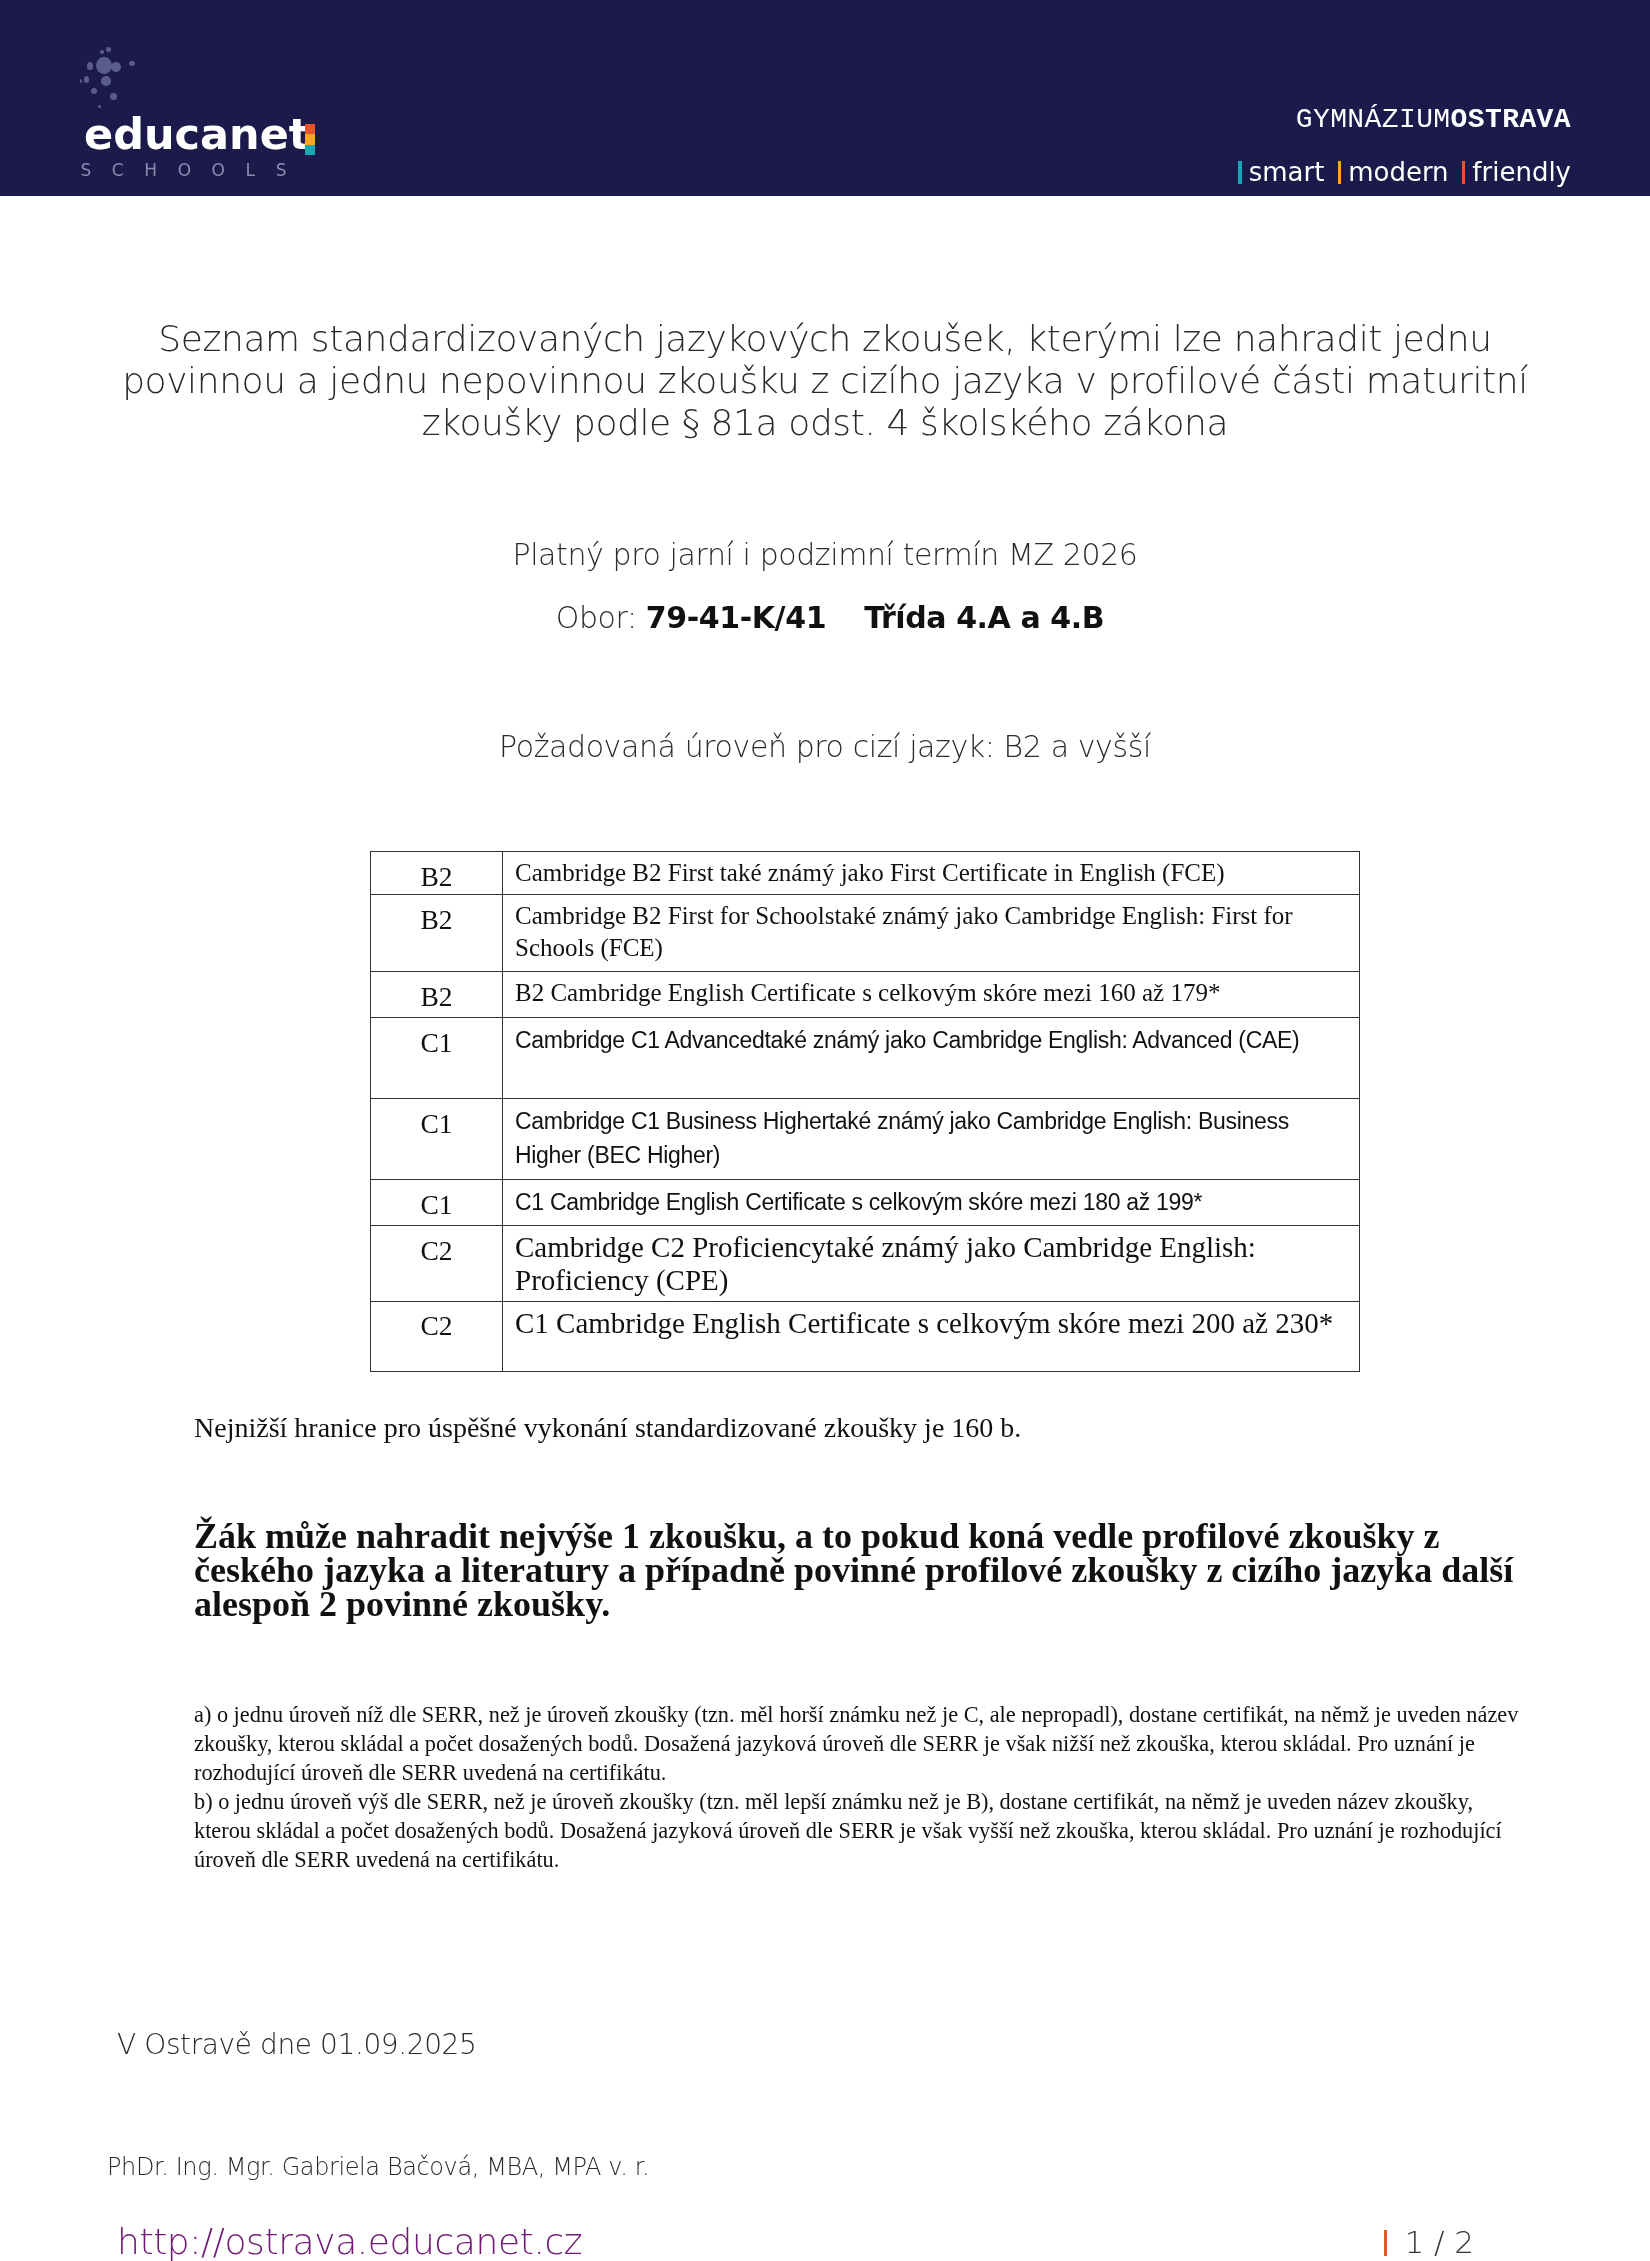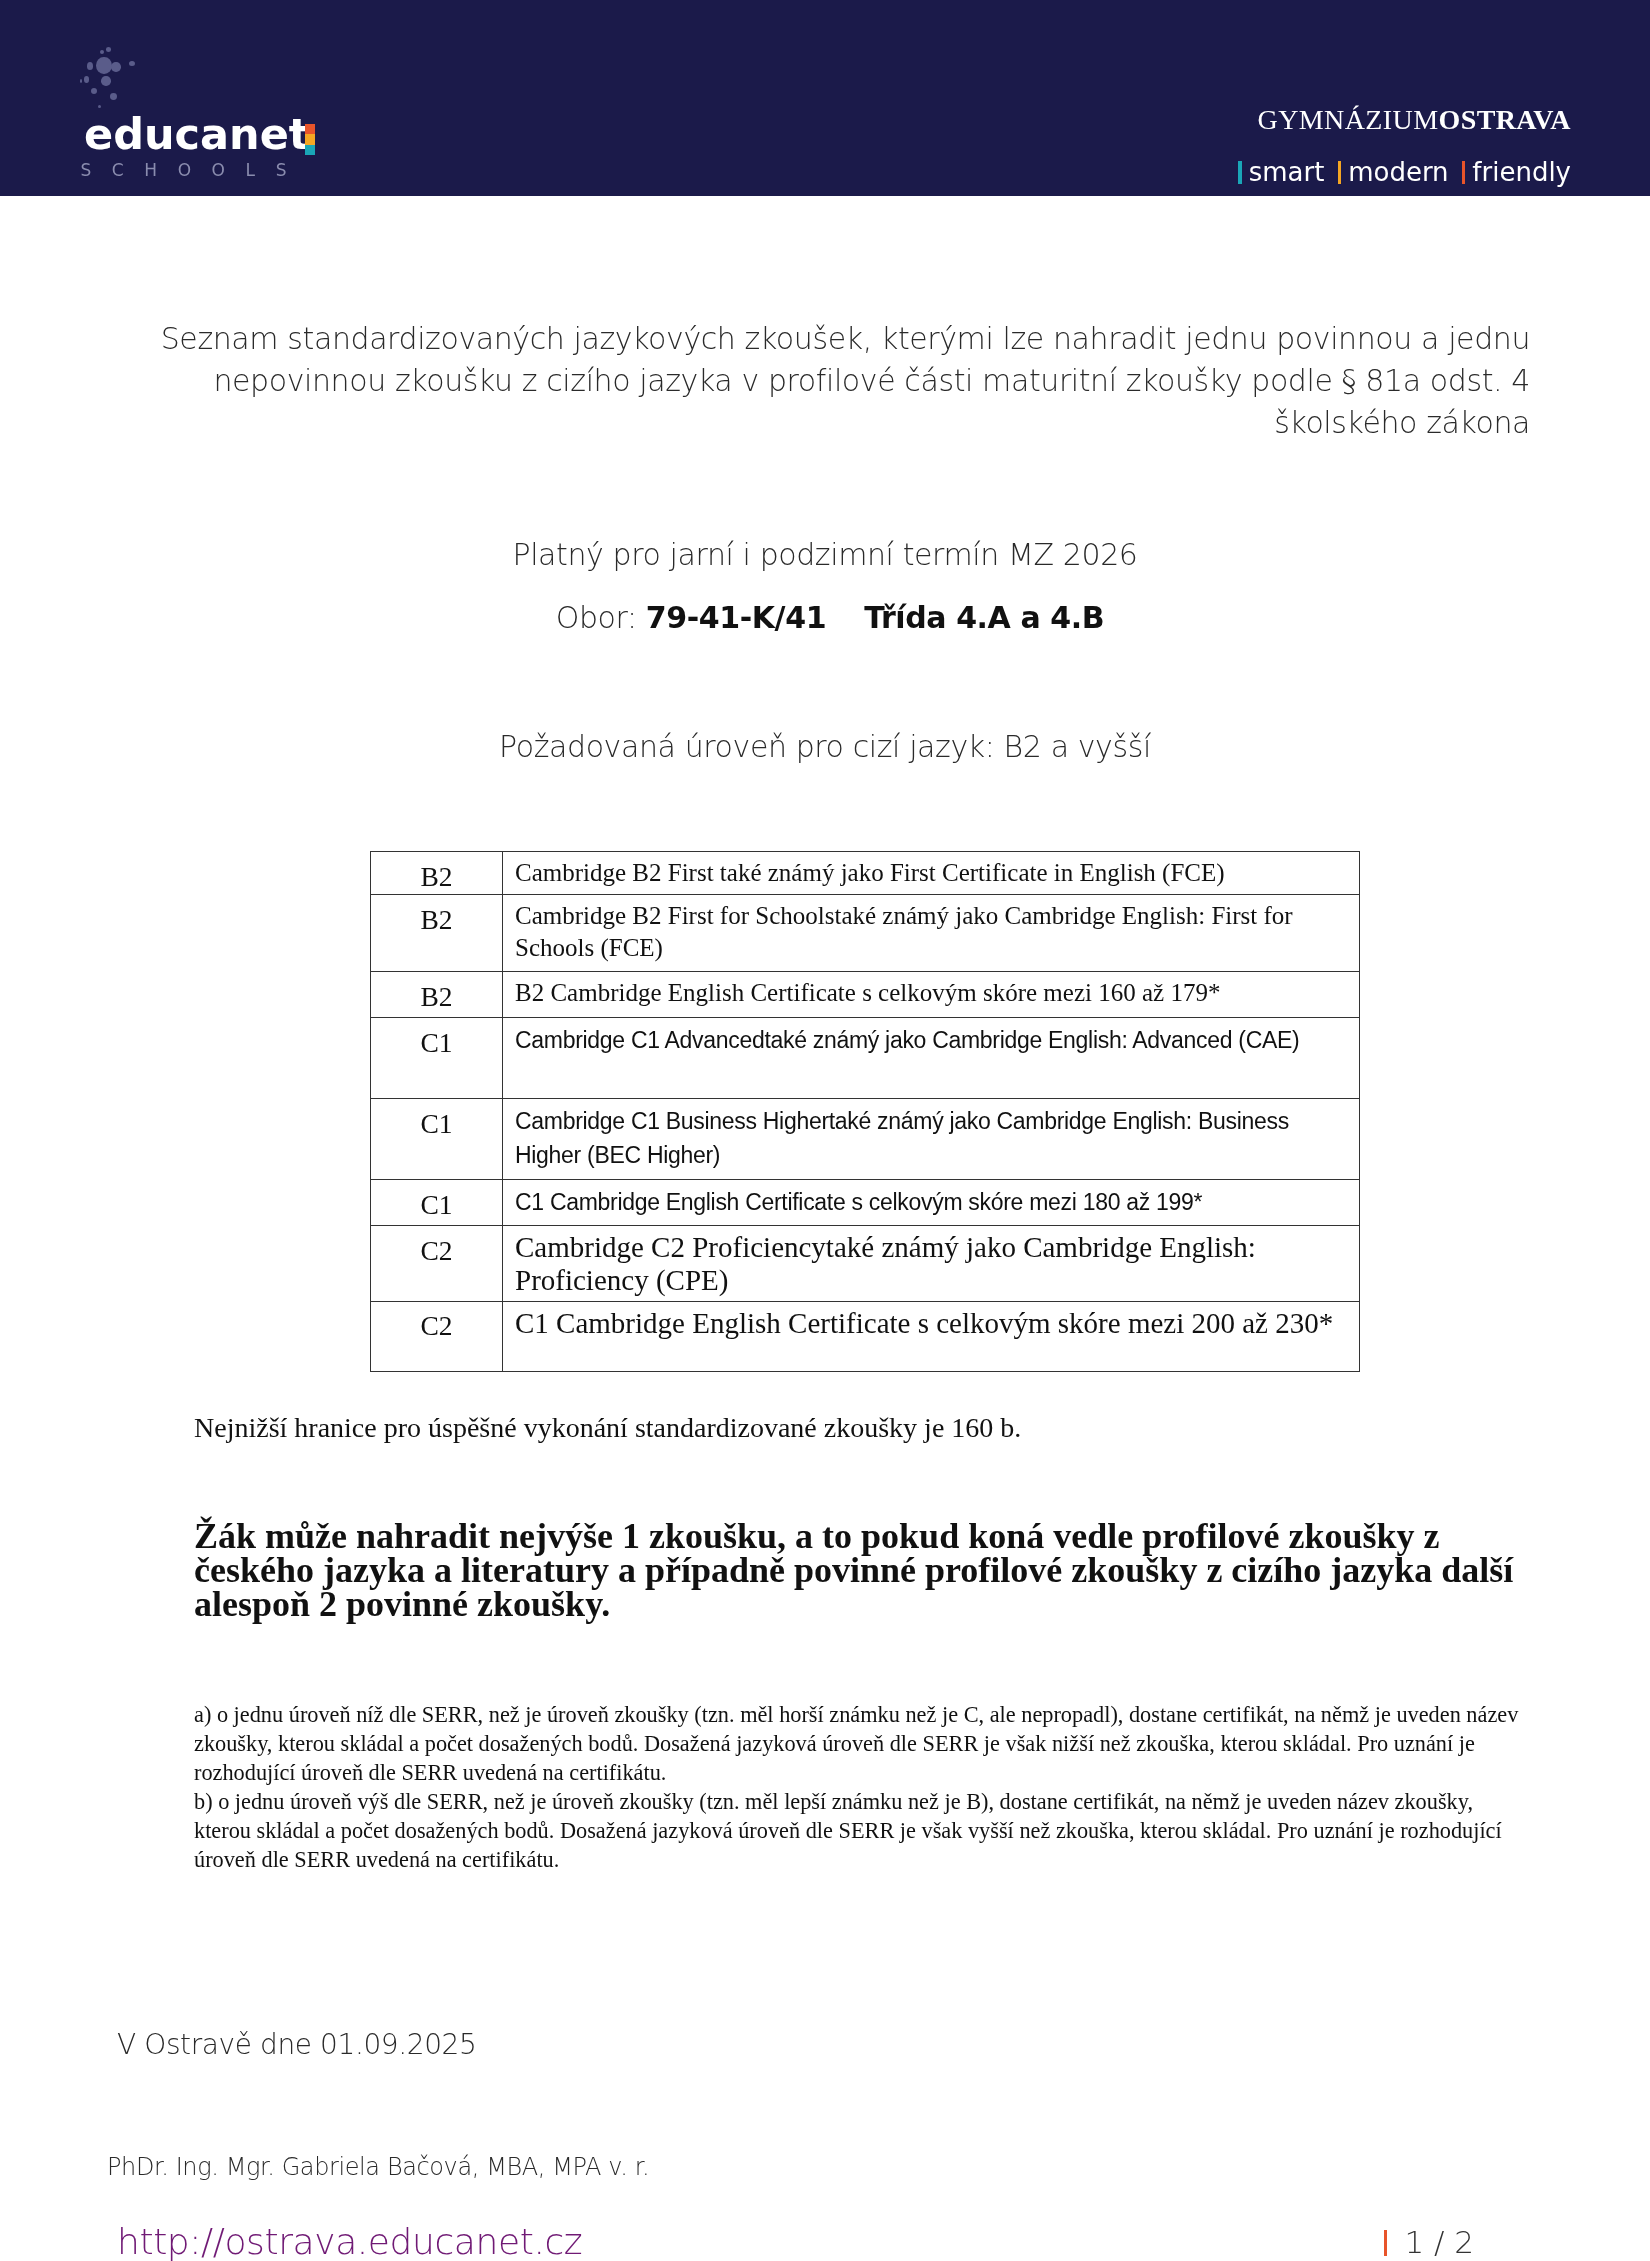--- a/index.html
+++ b/index.html
@@ -8,27 +8,27 @@
   .header { position: absolute; left: 0; top: 0; width: 1650px; height: 196px; background: #1b1a4a; }
   .logo { position: absolute; left: 77px; top: 43px; width: 249px; height: 146px; }
   .logo-dots { position: absolute; left: 0; top: 0; width: 69px; height: 69px; }
   .logo-dots span { position: absolute; background: #5a5c8a; border-radius: 50%; }
   .logo-word { position: absolute; left: 7px; top: 65px; font-family: "DejaVu Sans", sans-serif; font-weight: bold; font-size: 43px; color: #ffffff; letter-spacing: 0px; line-height: 52px; }
   .logo-squares { position: absolute; left: 228px; top: 81px; width: 10.3px; }
   .logo-squares div { width: 10.3px; height: 10.3px; margin-bottom: 0px; }
   .logo-schools { position: absolute; left: 3.4px; top: 117px; font-family: "DejaVu Sans", sans-serif; font-size: 17px; color: #8a8cae; letter-spacing: 20.6px; line-height: 20.6px; }
 
   .brand { position: absolute; right: 79px; top: 103px; text-align: right; color: #ffffff; }
-  .brand-title { font-family: Liberation Serif, serif; font-size: 28px; line-height: 34px; letter-spacing: 0.4px; }
+  .brand-title { font-family: Liberation Mono, monospace; font-size: 28px; line-height: 34px; letter-spacing: 0.4px; }
   .brand-title b { font-weight: bold; }
   .brand-tagline { font-family: "DejaVu Sans", sans-serif; font-size: 26px; line-height: 38px; margin-top: 16px; }
   .bar { display: inline-block; width: 3.4px; height: 22.3px; vertical-align: -2.6px; margin-right: 6.9px; margin-left: 5.2px; }
 
   .light { font-family: "DejaVu Sans", sans-serif; font-weight: 200; color: #2a2a2a; }
-  .heading { position: absolute; left: 120px; width: 1410px; top: 318px; text-align: right; font-size: 30px; line-height: 42px; letter-spacing: -0.4px; }
+  .heading { position: absolute; left: 120px; width: 1410px; top: 318px; text-align: center; font-size: 36px; line-height: 42px; letter-spacing: -0.4px; }
   .validity { position: absolute; left: 0; width: 1650px; top: 533px; text-align: center; font-size: 30px; line-height: 43px; letter-spacing: -0.4px; }
   .field-line { position: absolute; left: 5px; width: 1650px; top: 596px; text-align: center; font-size: 30px; line-height: 43px; letter-spacing: -0.4px; }
   .field-line b { font-weight: bold; color: #111; }
   .field-line .gap { display: inline-block; width: 38px; }
   .level { position: absolute; left: 0; width: 1650px; top: 725px; text-align: center; font-size: 30px; line-height: 43px; letter-spacing: -0.4px; }
 
   table.exams { position: absolute; left: 370px; top: 851px; width: 990px; border-collapse: collapse; }
   table.exams td { border: 1.7px solid #333; vertical-align: top; }
   td.lvl { width: 129px; text-align: center; font-family: "Liberation Serif", serif; font-size: 27.5px; line-height: 31px; padding-top: 8.6px; color: #111; }
   td.desc { padding: 5.2px 10.3px 3.4px 12px; font-family: "Liberation Serif", serif; font-size: 25px; line-height: 32px; color: #111; }

